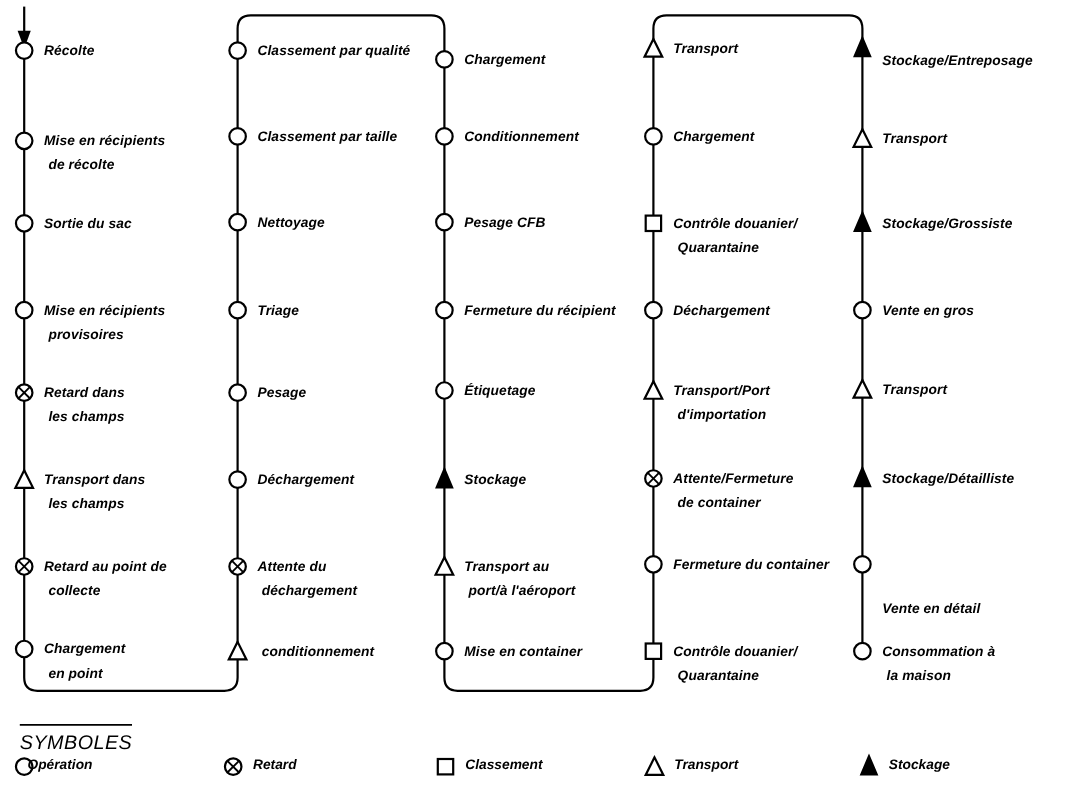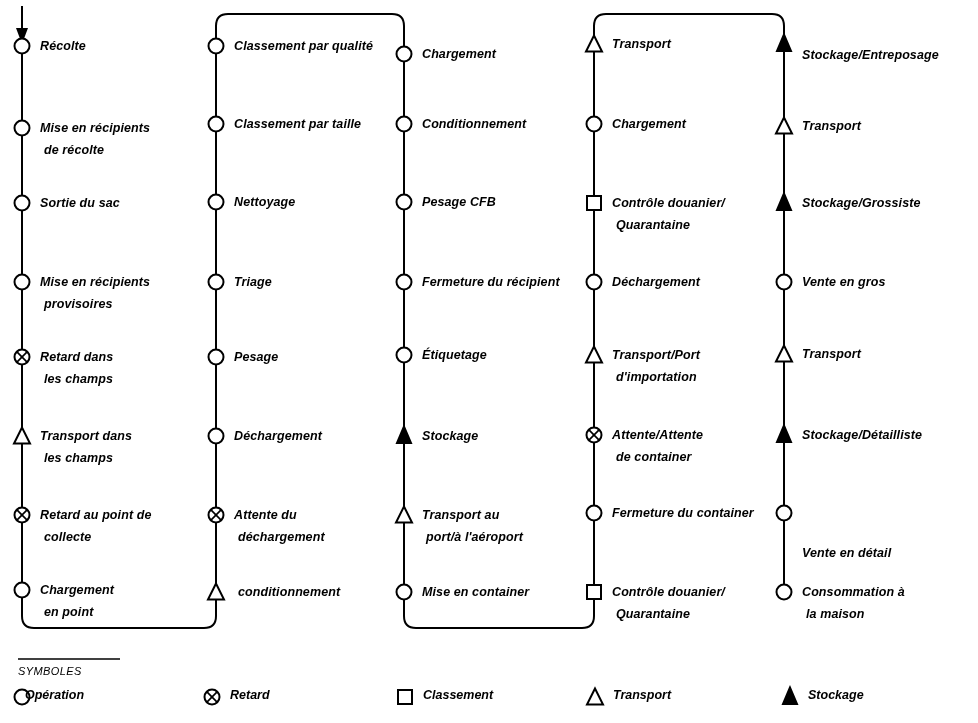--- a/index.html
+++ b/index.html
@@ -2,21 +2,21 @@
 <html><head>
 <meta charset="utf-8">
 <style>
   html,body{margin:0;padding:0;background:#ffffff;}
   body{width:978px;height:723px;overflow:hidden;
        font-family:"Liberation Sans","DejaVu Sans",sans-serif;color:#000;}
   #stage{position:relative;width:886px;height:723px;font-style:italic;}
   #flow{position:absolute;left:0;top:0;width:978px;height:723px;}
   .node-label{position:absolute;font-size:12.5px;font-weight:bold;
               line-height:22px;white-space:nowrap;color:#000;letter-spacing:0.1px;}
-  .legend-title{position:absolute;font-size:11px;font-weight:normal;
+  .legend-title{position:absolute;font-size:18px;font-weight:normal;
                 left:18px;top:665px;letter-spacing:0.4px;}
   .legend-item-label{position:absolute;font-size:12.5px;font-weight:bold;}
 </style>
 </head>
 <body>
 
 <div id="stage">
 
   <svg id="flow" viewBox="0 0 978 723">
     <defs></defs>
@@ -196,21 +196,21 @@
         <div style="margin-left: 4px;">Quarantaine</div>
       </div>
       <div class="node-label" style="left: 612px; top: 271px;">
         <div>Déchargement</div>
       </div>
       <div class="node-label" style="left: 612px; top: 344px;">
         <div>Transport/Port</div>
         <div style="margin-left: 4px;">d'importation</div>
       </div>
       <div class="node-label" style="left: 612px; top: 424px;">
-        <div>Attente/Attente</div>
+        <div>Attente/Fermeture</div>
         <div style="margin-left: 4px;">de container</div>
       </div>
       <div class="node-label" style="left: 612px; top: 502px;">
         <div>Fermeture du container</div>
       </div>
       <div class="node-label" style="left: 612px; top: 581px;">
         <div>Contrôle douanier/</div>
         <div style="margin-left: 4px;">Quarantaine</div>
       </div>
       <div class="node-label" style="left: 802px; top: 33px; margin-top: 11px;">

